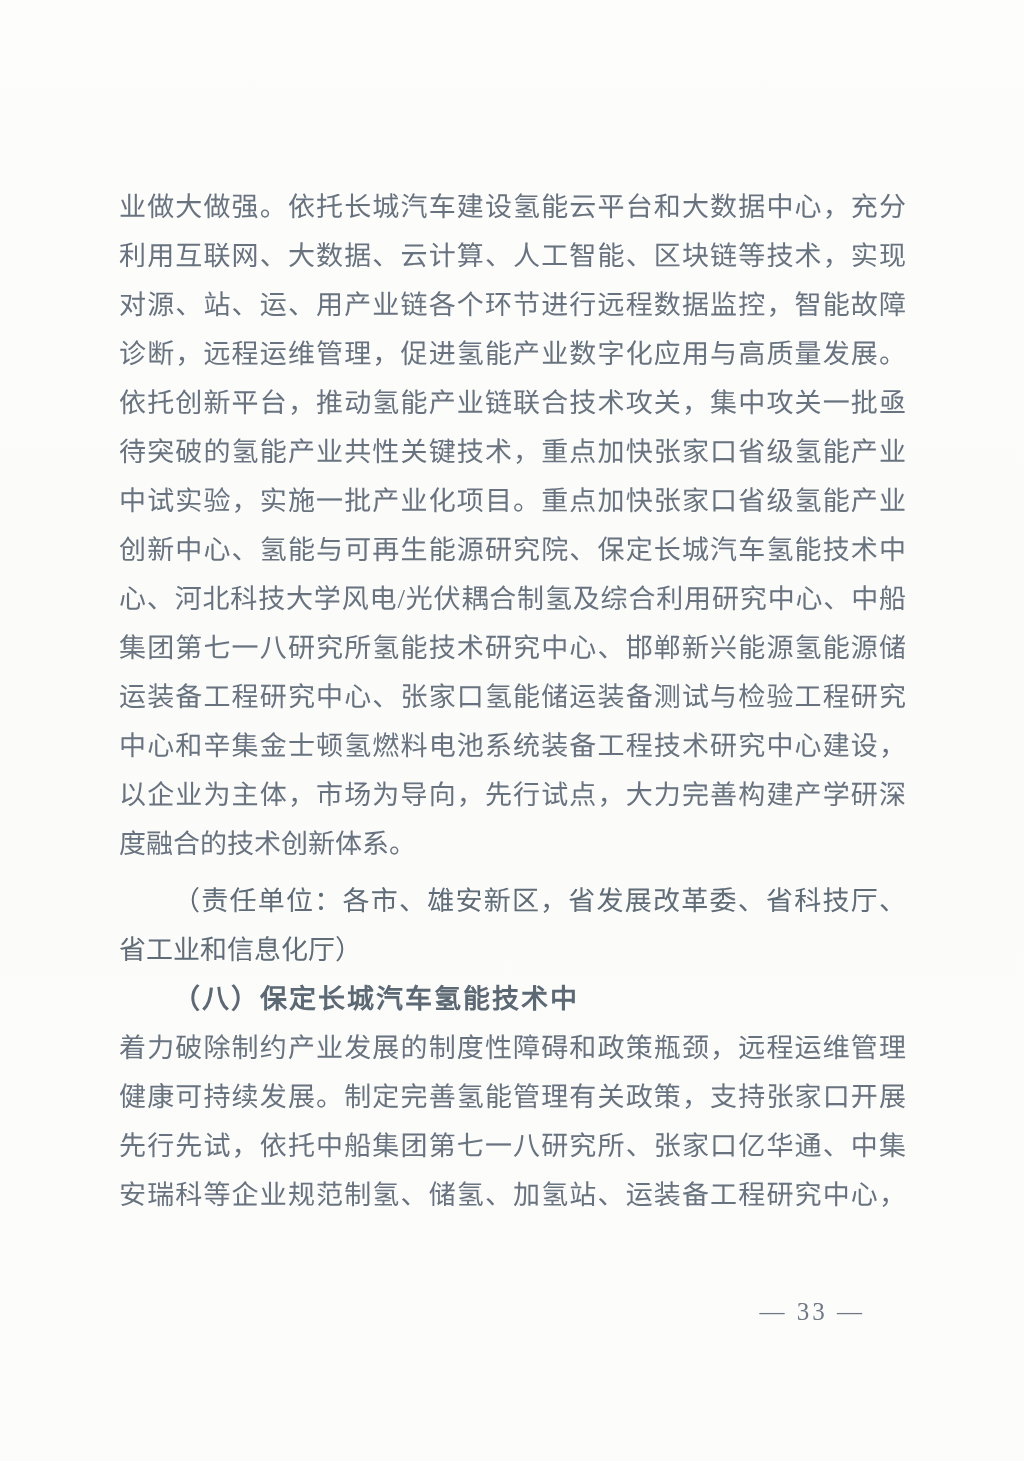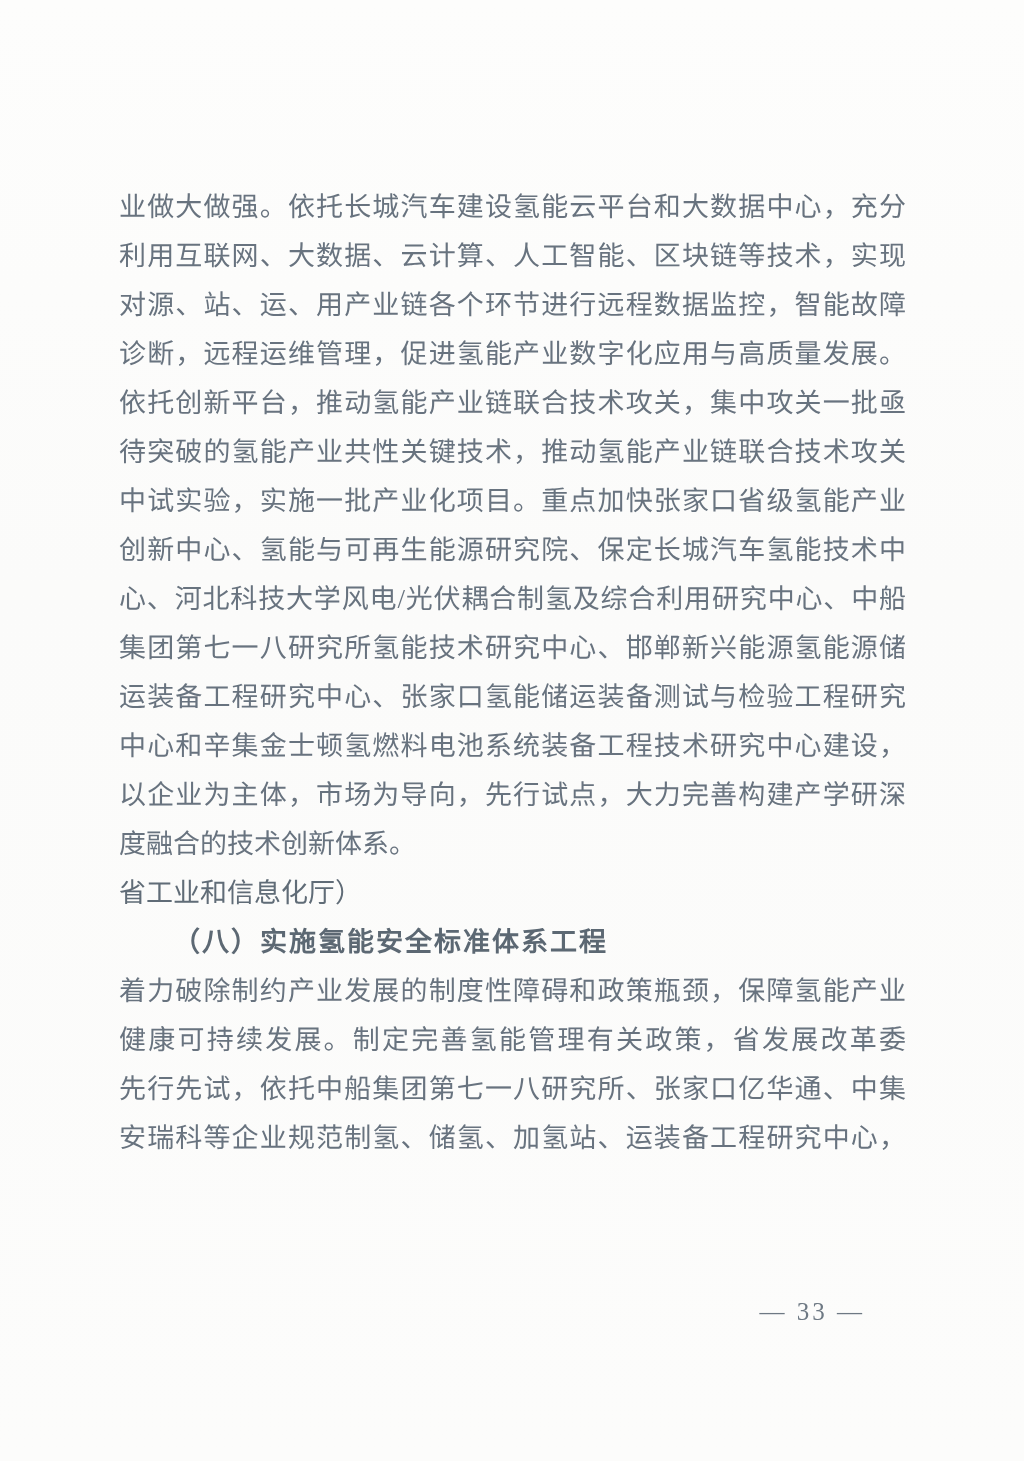--- a/index.html
+++ b/index.html
@@ -76,32 +76,33 @@
 <body>
 
 <div class="page">
 
   <div class="textblock">
     <div class="line fill">业做大做强。依托长城汽车建设氢能云平台和大数据中心，充分</div>
     <div class="line fill">利用互联网、大数据、云计算、人工智能、区块链等技术，实现</div>
     <div class="line fill">对源、站、运、用产业链各个环节进行远程数据监控，智能故障</div>
     <div class="line fill">诊断，远程运维管理，促进氢能产业数字化应用与高质量发展。</div>
     <div class="line fill">依托创新平台，推动氢能产业链联合技术攻关，集中攻关一批亟</div>
-    <div class="line fill">待突破的氢能产业共性关键技术，推动氢能产业链联合技术攻关</div>
+    <div class="line fill">待突破的氢能产业共性关键技术，重点加快张家口省级氢能产业</div>
     <div class="line fill">中试实验，实施一批产业化项目。重点加快张家口省级氢能产业</div>
     <div class="line fill">创新中心、氢能与可再生能源研究院、保定长城汽车氢能技术中</div>
     <div class="line fill">心、河北科技大学风电/光伏耦合制氢及综合利用研究中心、中船</div>
     <div class="line fill">集团第七一八研究所氢能技术研究中心、邯郸新兴能源氢能源储</div>
     <div class="line fill">运装备工程研究中心、张家口氢能储运装备测试与检验工程研究</div>
     <div class="line fill">中心和辛集金士顿氢燃料电池系统装备工程技术研究中心建设，</div>
     <div class="line fill">以企业为主体，市场为导向，先行试点，大力完善构建产学研深</div>
     <div class="line">度融合的技术创新体系。</div>
+    <div class="line fill kaiti indent gap">（责任单位：各市、雄安新区，省发展改革委、省科技厅、</div>
     <div class="line kaiti">省工业和信息化厅）</div>
-    <div class="line heading indent">（八）实施氢能安全标准体系工程</div>
-    <div class="line fill">着力破除制约产业发展的制度性障碍和政策瓶颈，保障氢能产业</div>
-    <div class="line fill">健康可持续发展。制定完善氢能管理有关政策，省发展改革委</div>
+    <div class="line heading indent">（八）保定长城汽车氢能技术中</div>
+    <div class="line fill">着力破除制约产业发展的制度性障碍和政策瓶颈，远程运维管理</div>
+    <div class="line fill">健康可持续发展。制定完善氢能管理有关政策，支持张家口开展</div>
     <div class="line fill">先行先试，依托中船集团第七一八研究所、张家口亿华通、中集</div>
     <div class="line fill">安瑞科等企业规范制氢、储氢、加氢站、运装备工程研究中心，</div>
   </div>
 
   <div class="page-number">— 33 —</div>
 
 </div>
 
 </body></html>

